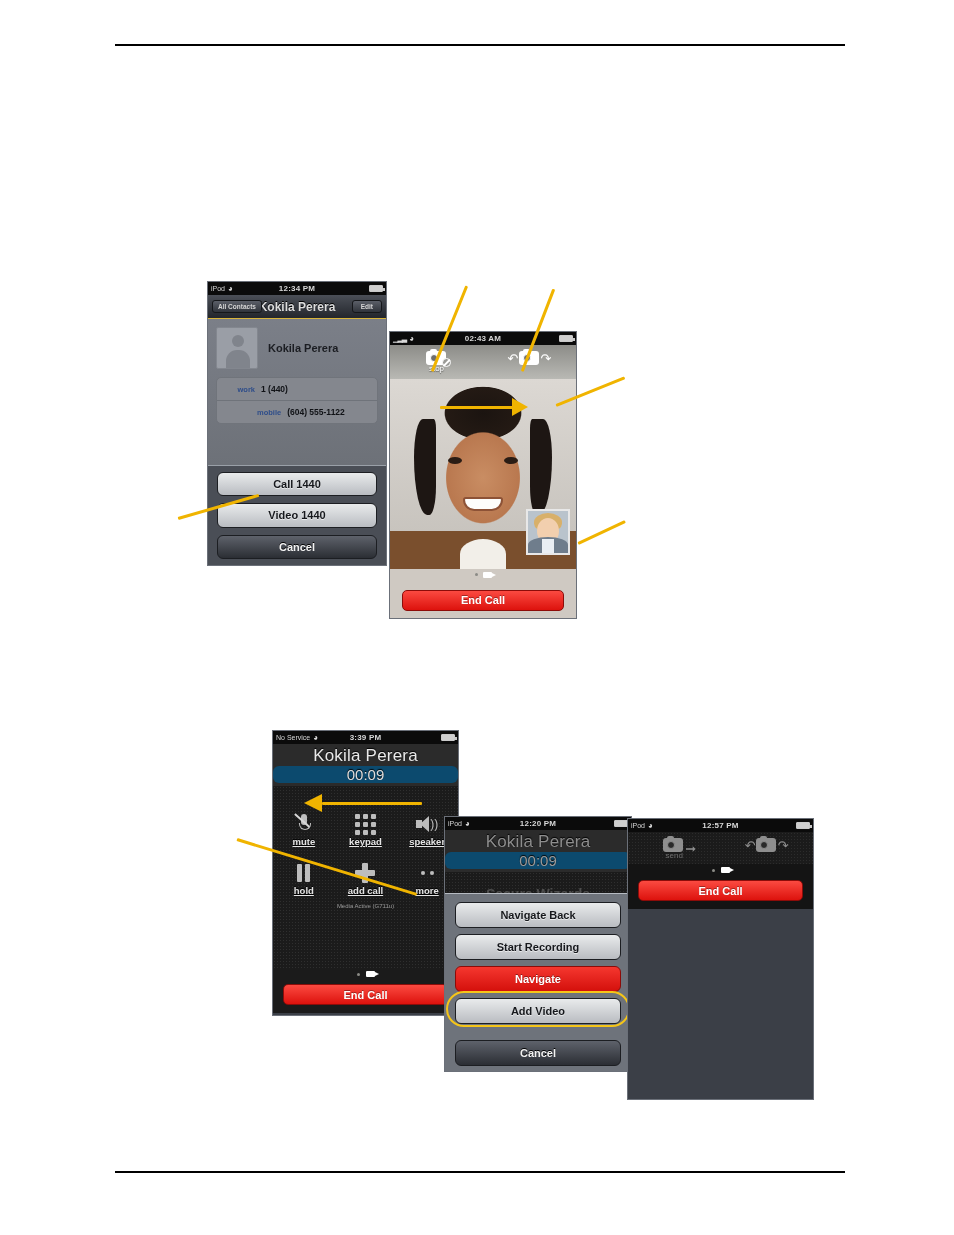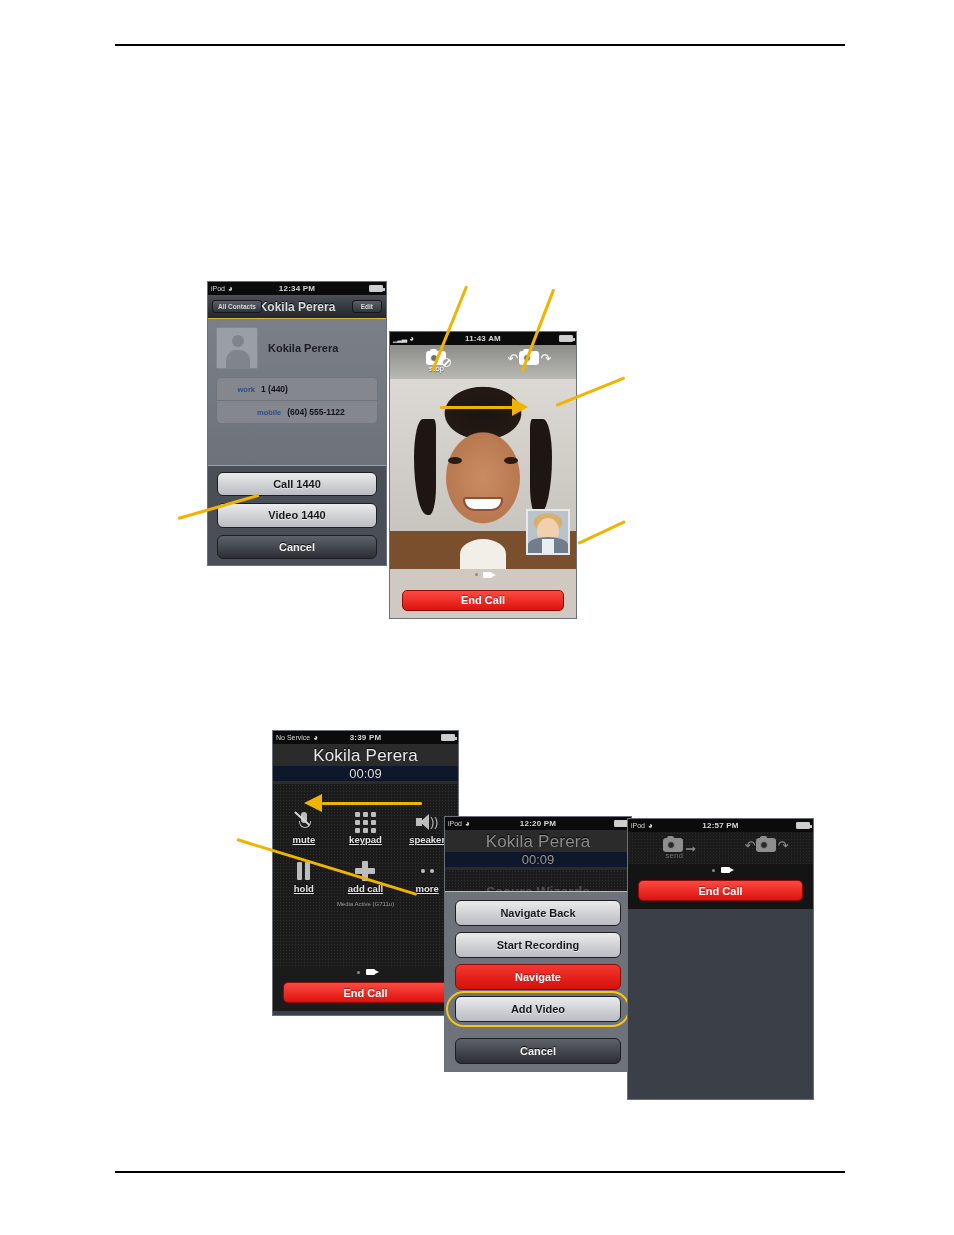--- a/index.html
+++ b/index.html
@@ -186,22 +186,23 @@
   
   #phone-incall { left:272px; top:730px; width:187px; height:286px; }
   .callhead {
     background:#2b2b2b; text-align:center; padding:2px 0 3px;
   }
   .callhead .cname {
     color:#e9e9e9; font-size:17px; font-weight:normal;
     text-shadow:0 -1px 1px #000; letter-spacing:.2px;
   }
   .callhead .ctime {
-    color:#dedede; font-size:13px; background:#0f172a;
+    color:#dedede; font-size:15px; background:#0c4a6e;
     text-shadow:0 -1px 1px #000;
+    border-radius:6px;
   }
   .keypad-area {
     position:relative;
     background-color:#1b1b1b;
     background-image: radial-gradient(#2f2f2f 0.8px, transparent 0.9px);
     background-size:3px 3px;
     height:182px;
     padding-top:26px;
   }
   .kp-grid { display:flex; flex-wrap:wrap; }
@@ -349,21 +350,21 @@
     <div class="ios-btn dark">Cancel</div>
   </div>
 </div>
 
 <div class="phone" id="phone-video">
   <div class="statusbar">
     <span class="sb-left">
       <span style="letter-spacing:-1px">▁▂▃</span>
       <span class="wifi">◕</span>
     </span>
-    <span class="sb-time">11:43 AM</span>
+    <span class="sb-time">02:43 AM</span>
     <span class="sb-right">
         <span class="batt"></span>
       </span>
   </div>
   <div class="vid-toolbar">
     <div class="vid-tool">
       <div class="cam-glyph">
         <span class="cam-body"></span>
           <span class="cam-lens"></span>
           <span class="no-badge"></span>

